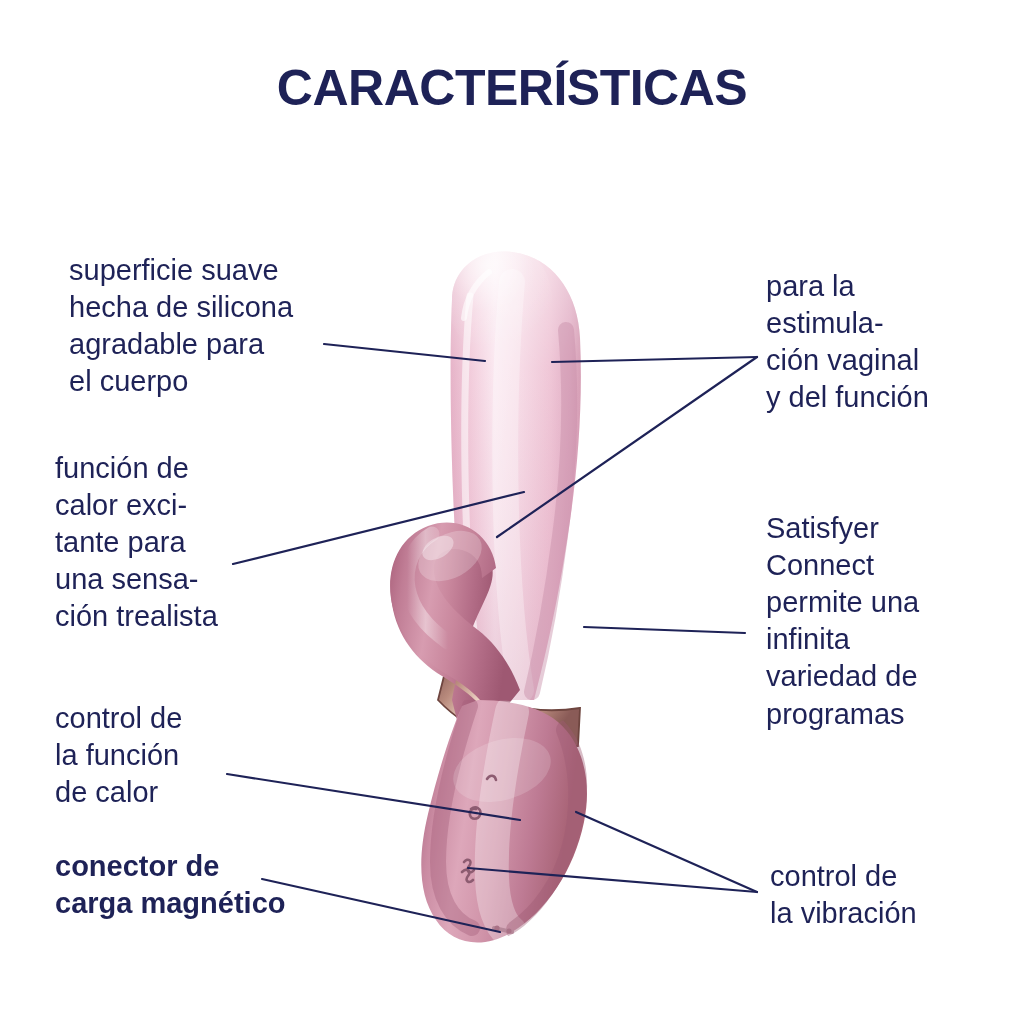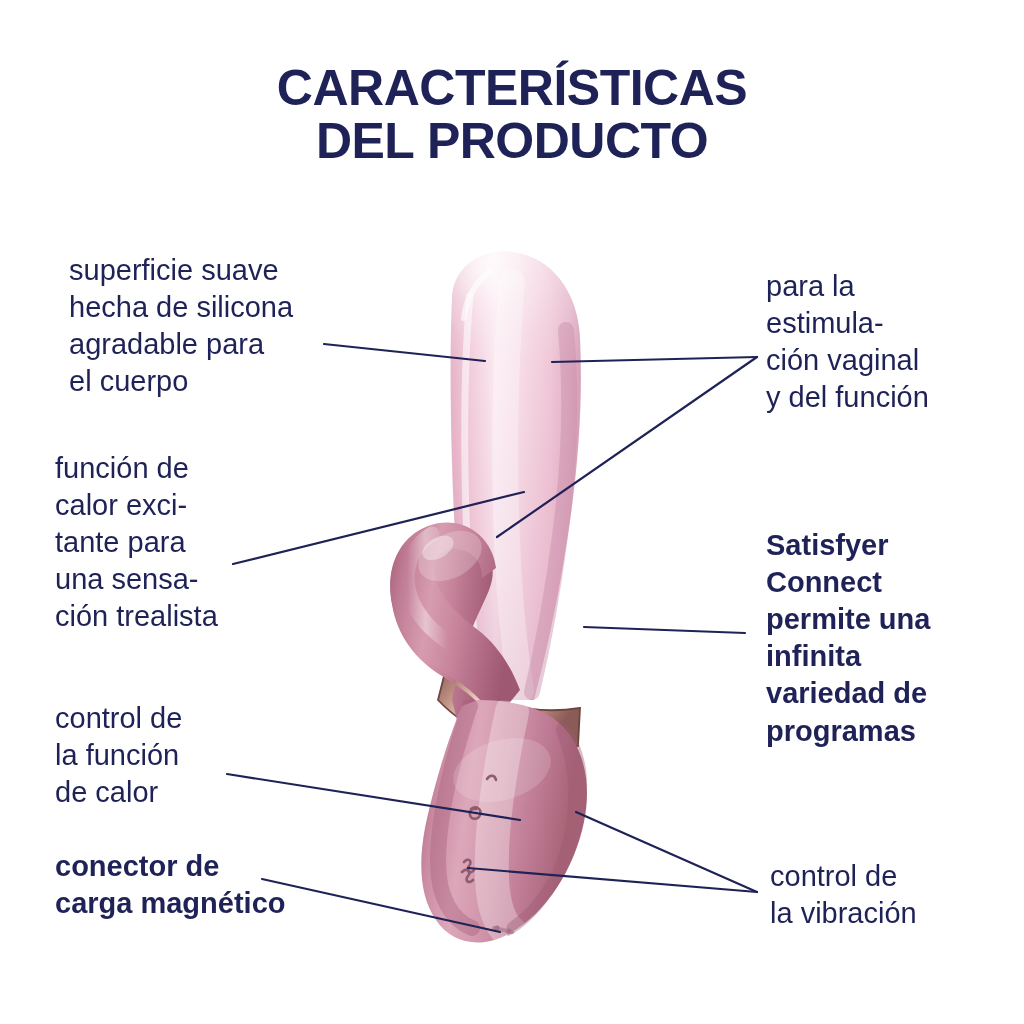--- a/index.html
+++ b/index.html
@@ -53,40 +53,39 @@
   }
   .callout.left  { text-align: left; }
   .callout.right { text-align: left; }
 
   .c-surface   { left: 69px;  top: 252px; width: 300px; }
   .c-heat      { left: 55px;  top: 450px; width: 300px; }
   .c-heatctl   { left: 55px;  top: 700px; width: 290px; }
   .c-magnetic  { left: 55px;  top: 848px; width: 330px; font-weight: bold; }
 
   .c-stim      { left: 766px; top: 268px; width: 250px; }
-  .c-connect   { left: 766px; top: 527px; width: 245px; font-weight: bold; }
+  .c-connect   { left: 766px; top: 510px; width: 245px; }
   .c-vib       { left: 770px; top: 858px; width: 240px; }
 
   
   #product-layer, #leader-layer {
     position: absolute;
     inset: 0;
     width: 1024px;
     height: 1024px;
   }
   #leader-layer { pointer-events: none; }
 </style>
 </head>
 <body>
 
 <div id="stage">
 
   <div class="title-block">
     <span class="title-line">CARACTERÍSTICAS</span>
-    <span class="title-line">DEL PRODUCTO</span>
   </div>
 
   <svg id="product-layer" viewBox="0 0 1024 1024">
     <defs>
 
       <linearGradient id="gShaft" x1="0" y1="0" x2="1" y2="0">
         <stop offset="0%" stop-color="#e3abc2"></stop>
         <stop offset="14%" stop-color="#f0c5d6"></stop>
         <stop offset="34%" stop-color="#fae6ef"></stop>
         <stop offset="52%" stop-color="#f6d9e5"></stop>

